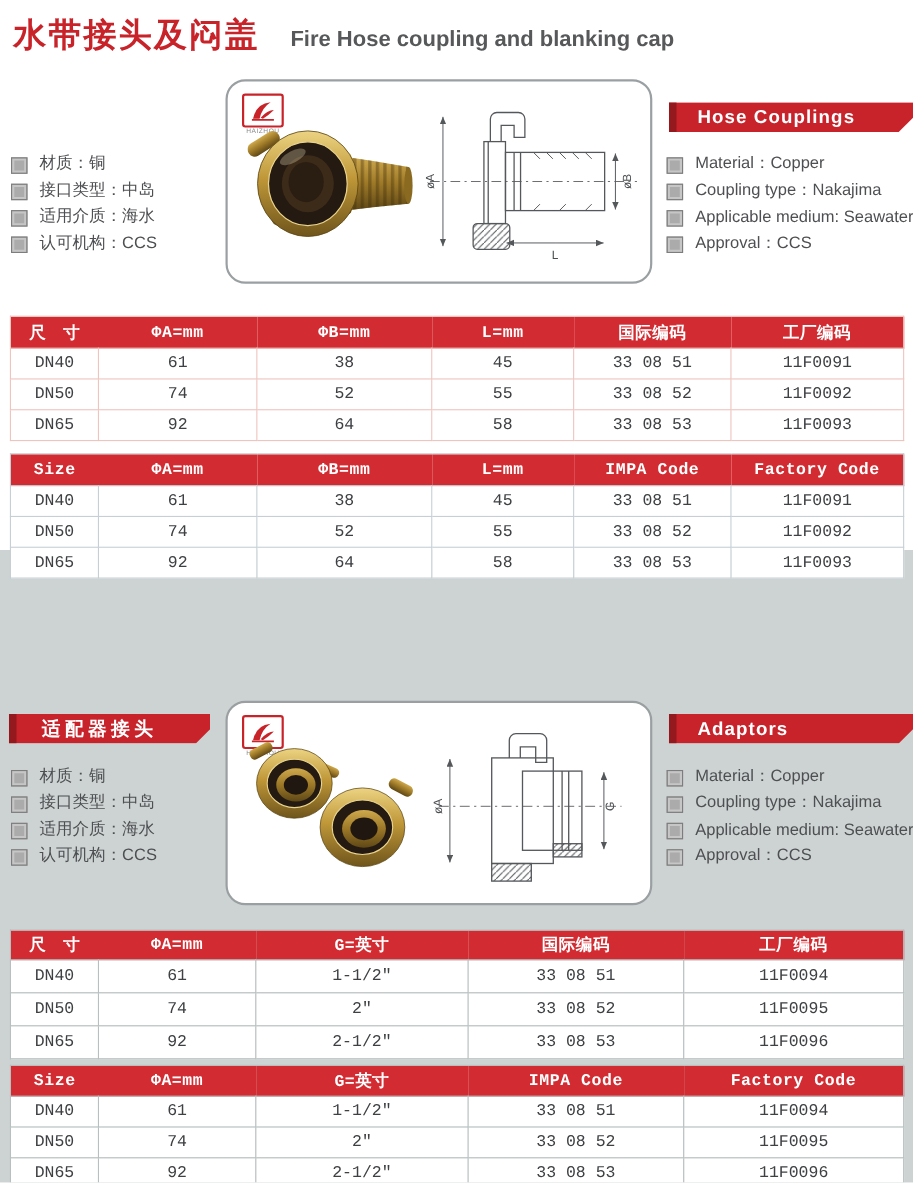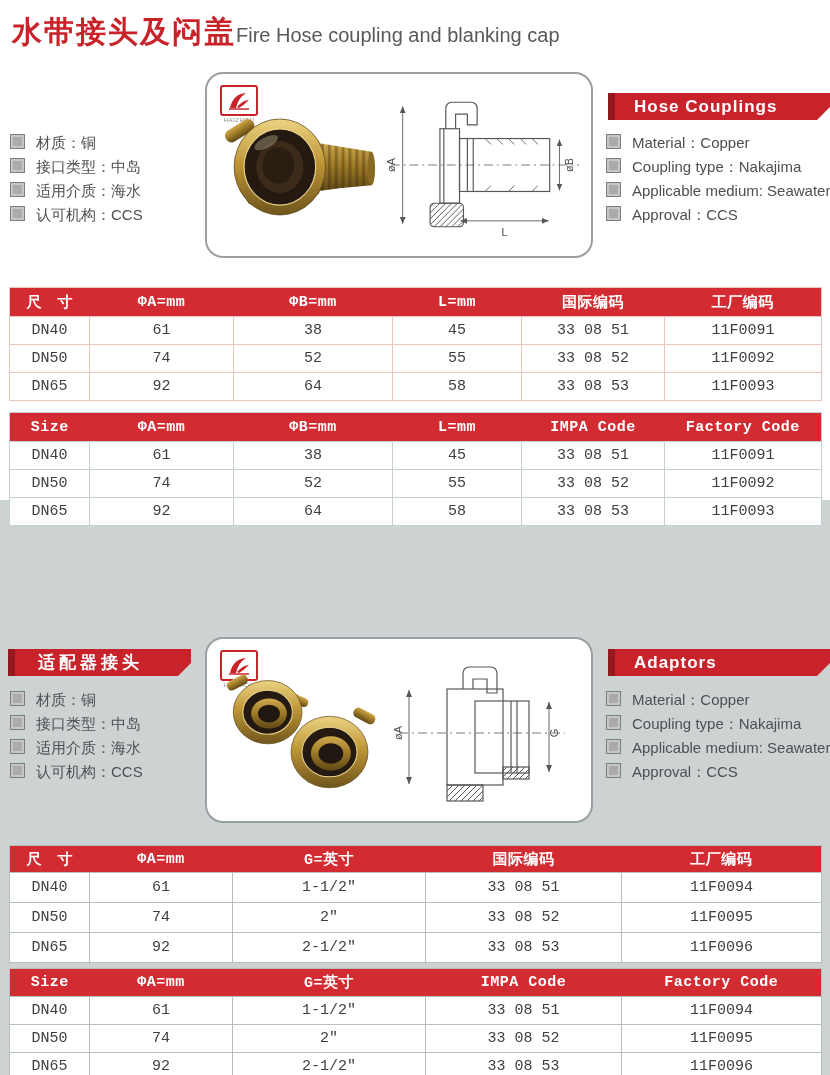--- a/index.html
+++ b/index.html
@@ -3,41 +3,41 @@
 <meta charset="utf-8">
 <style>
   html,body{margin:0;padding:0;}
   body{font-family:"Liberation Sans","DejaVu Sans",sans-serif;background:#fff;}
   .page{position:relative;width:830px;height:1075px;background:#ffffff;overflow:hidden;}
 
   
   .gray-panel{position:absolute;left:0;top:500px;width:830px;height:575px;background:#cdd3d3;}
 
   
-  .page-title{position:absolute;left:12px;top:12px;display:flex;align-items:baseline;gap:0;white-space:nowrap;}
+  .page-title{position:absolute;left:12px;top:12px;display:flex;align-items:baseline;gap:28px;white-space:nowrap;}
   .title-zh{font-size:30px;font-weight:bold;color:#c9232a;letter-spacing:2px;}
-  .title-en{font-size:20px;font-weight:normal;color:#57585a;}
+  .title-en{font-size:20px;font-weight:bold;color:#57585a;}
 
   
   .banner{position:absolute;height:27px;background:#c8232b;color:#fff;font-weight:bold;
           display:flex;align-items:center;
           clip-path:polygon(0 0,100% 0,100% 52%,calc(100% - 13px) 100%,0 100%);}
   .banner::before{content:"";position:absolute;left:0;top:0;bottom:0;width:7px;background:#93191f;}
   .banner .banner-label{position:relative;font-size:17px;}
   .banner.zh .banner-label{padding-left:30px;letter-spacing:4px;}
   .banner.en .banner-label{padding-left:26px;letter-spacing:1px;}
   .b-left{left:8px;width:183px;}
   .b-right{left:608px;width:222px;}
   .row1{top:93px;} .row2{top:649px;}
 
   
   .spec-list{position:absolute;}
   .sl-left{left:10px;} .sl-right{left:606px;}
   .sl-top{top:134px;} .sl-bottom{top:691px;}
-  .spec-item{display:flex;align-items:flex-start;height:24px;gap:11px;}
+  .spec-item{display:flex;align-items:flex-end;height:24px;gap:11px;}
   .bullet{width:13px;height:13px;background:#ababab;border:1px solid #7d7d7d;
           box-shadow:inset 0 0 0 2px #c6c6c6;flex:0 0 auto;}
   .spec-text{font-size:15px;color:#4e4f52;white-space:nowrap;}
 
   
   .panel{position:absolute;left:205px;width:388px;height:186px;background:#fff;
          border:2px solid #9aa0a2;border-radius:18px;box-sizing:border-box;}
   .p1{top:72px;} .p2{top:637px;}
   .logo{position:absolute;left:10px;top:11px;width:44px;text-align:center;}
   .logo-box{width:34px;height:27px;border:2px solid #c9232a;border-radius:3px;margin:0 auto;

